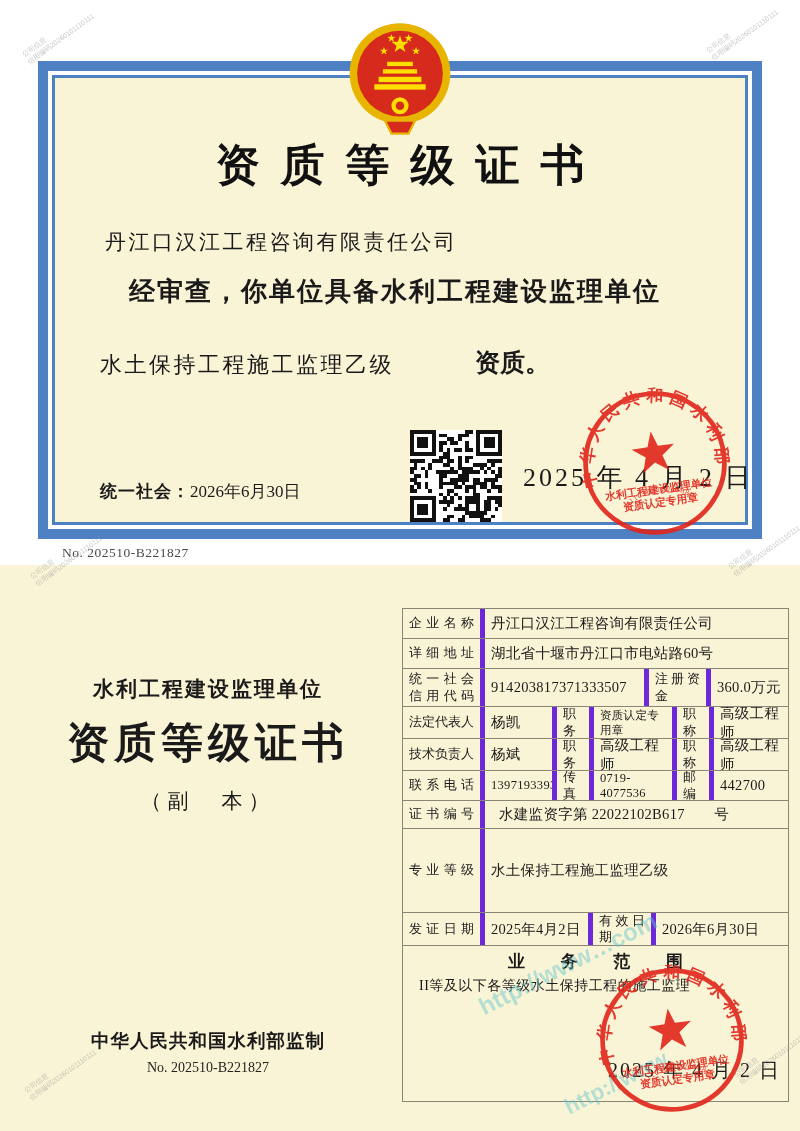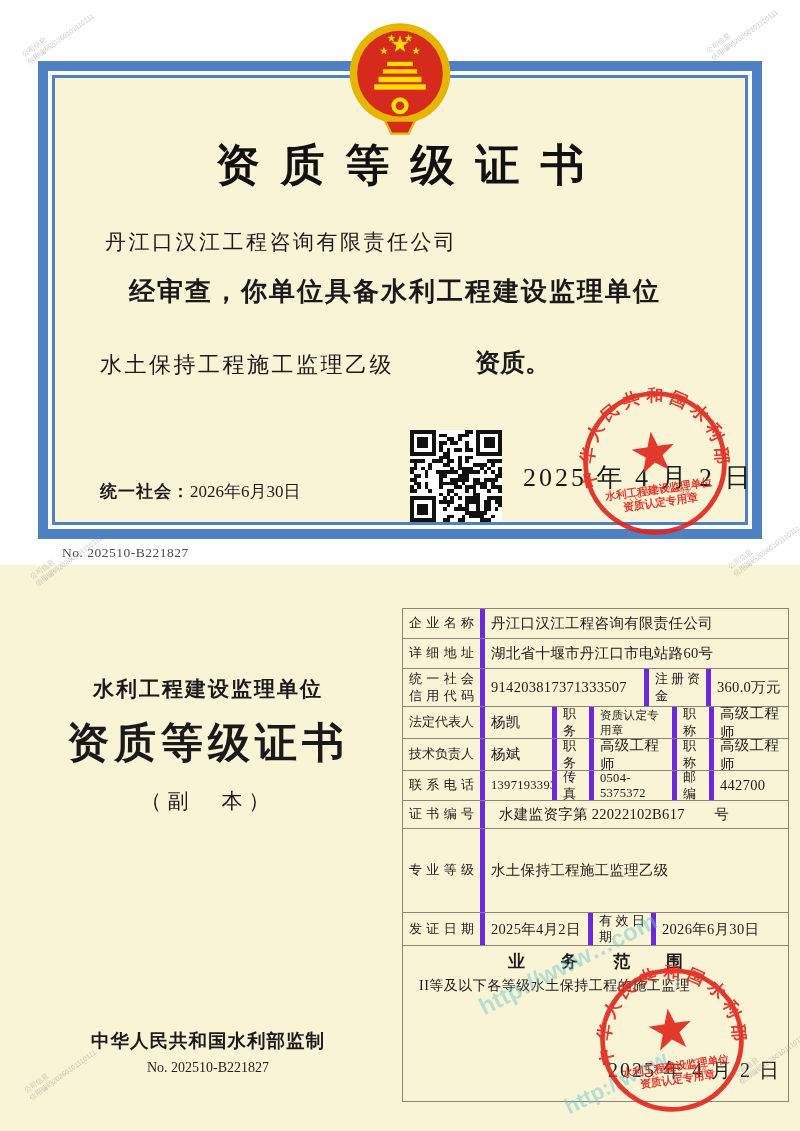--- a/index.html
+++ b/index.html
@@ -498,21 +498,21 @@
         <div class="cell vl" style="flex:1">高级工程师</div>
       </div>
       <div class="row" style="height:30px">
         <div class="cell lb" style="width:82px">
             <i>联系电话</i>
           </div>
         <div class="cell vl" style="width:72px;font-size:12.5px">13971933931</div>
         <div class="cell lb" style="width:37px">
             <i>传真</i>
           </div>
-        <div class="cell vl" style="width:83px;font-size:12.5px">0504-5375372</div>
+        <div class="cell vl" style="width:83px;font-size:12.5px">0719-4077536</div>
         <div class="cell lb" style="width:37px">
             <i>邮编</i>
           </div>
         <div class="cell vl" style="flex:1">442700</div>
       </div>
       <div class="row" style="height:28px">
         <div class="cell lb" style="width:82px">
             <i>证书编号</i>
           </div>
         <div class="cell vl" style="flex:1;padding-left:14px">水建监资字第 22022102B617　　号</div>

